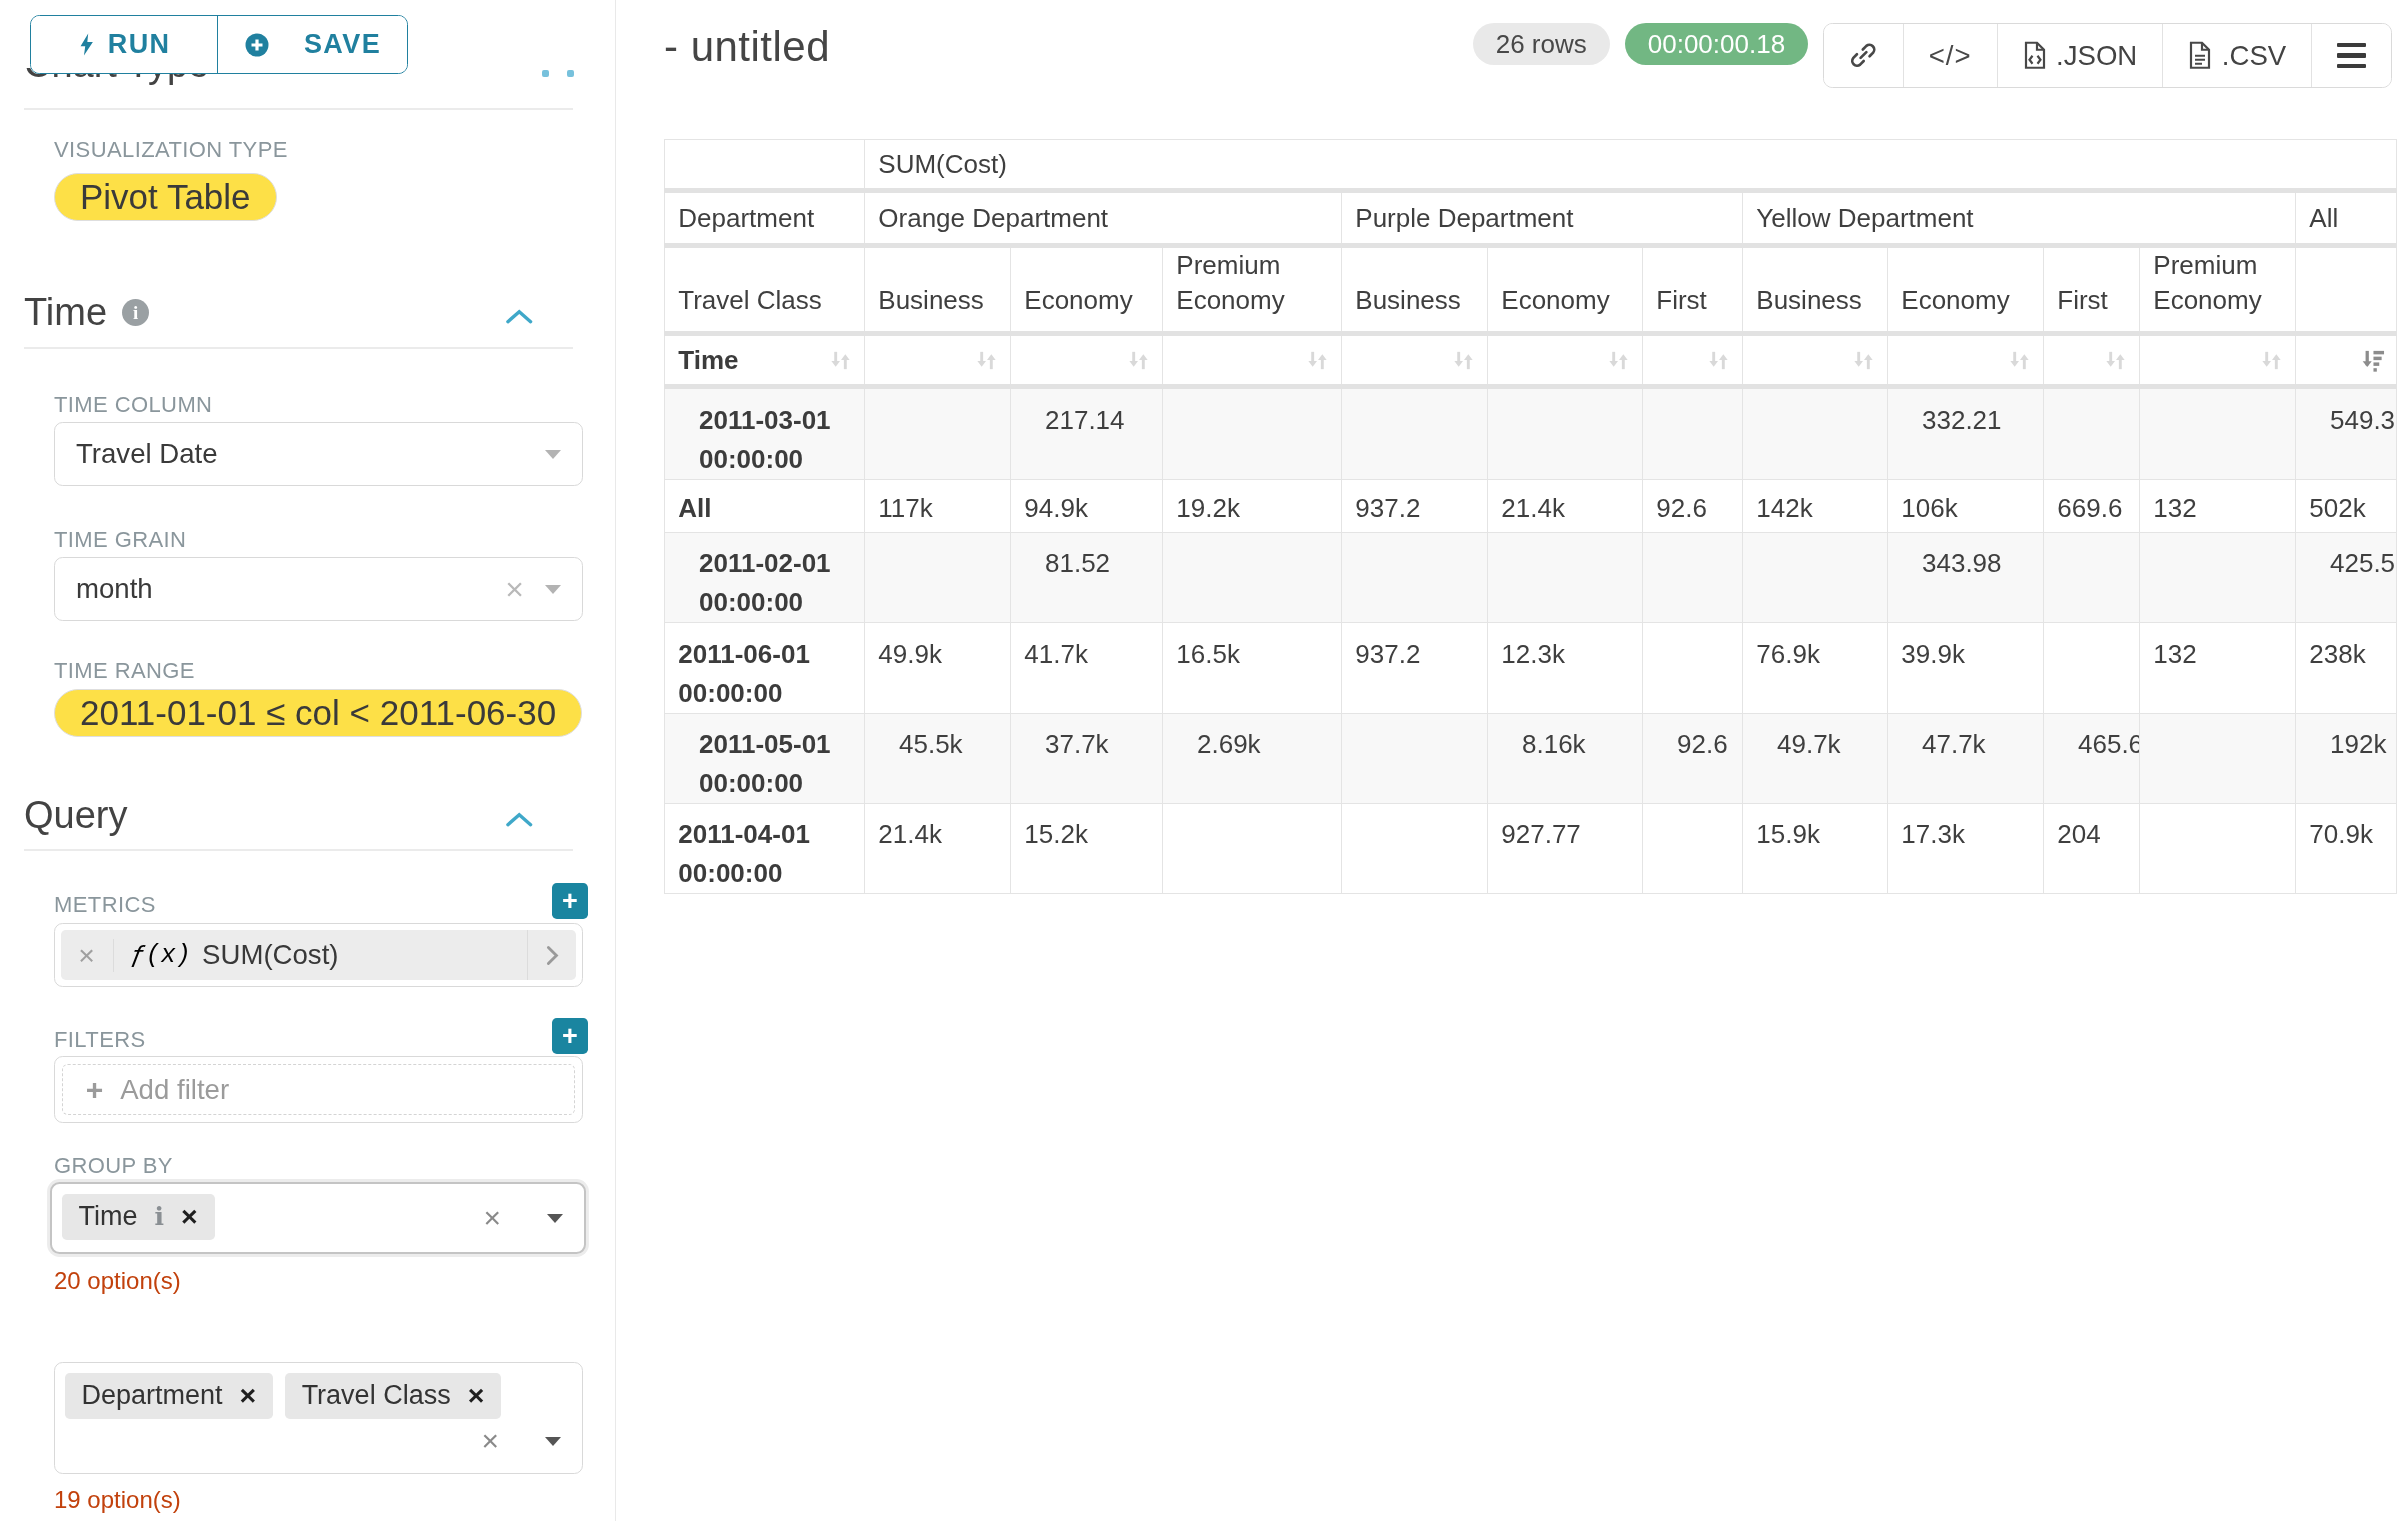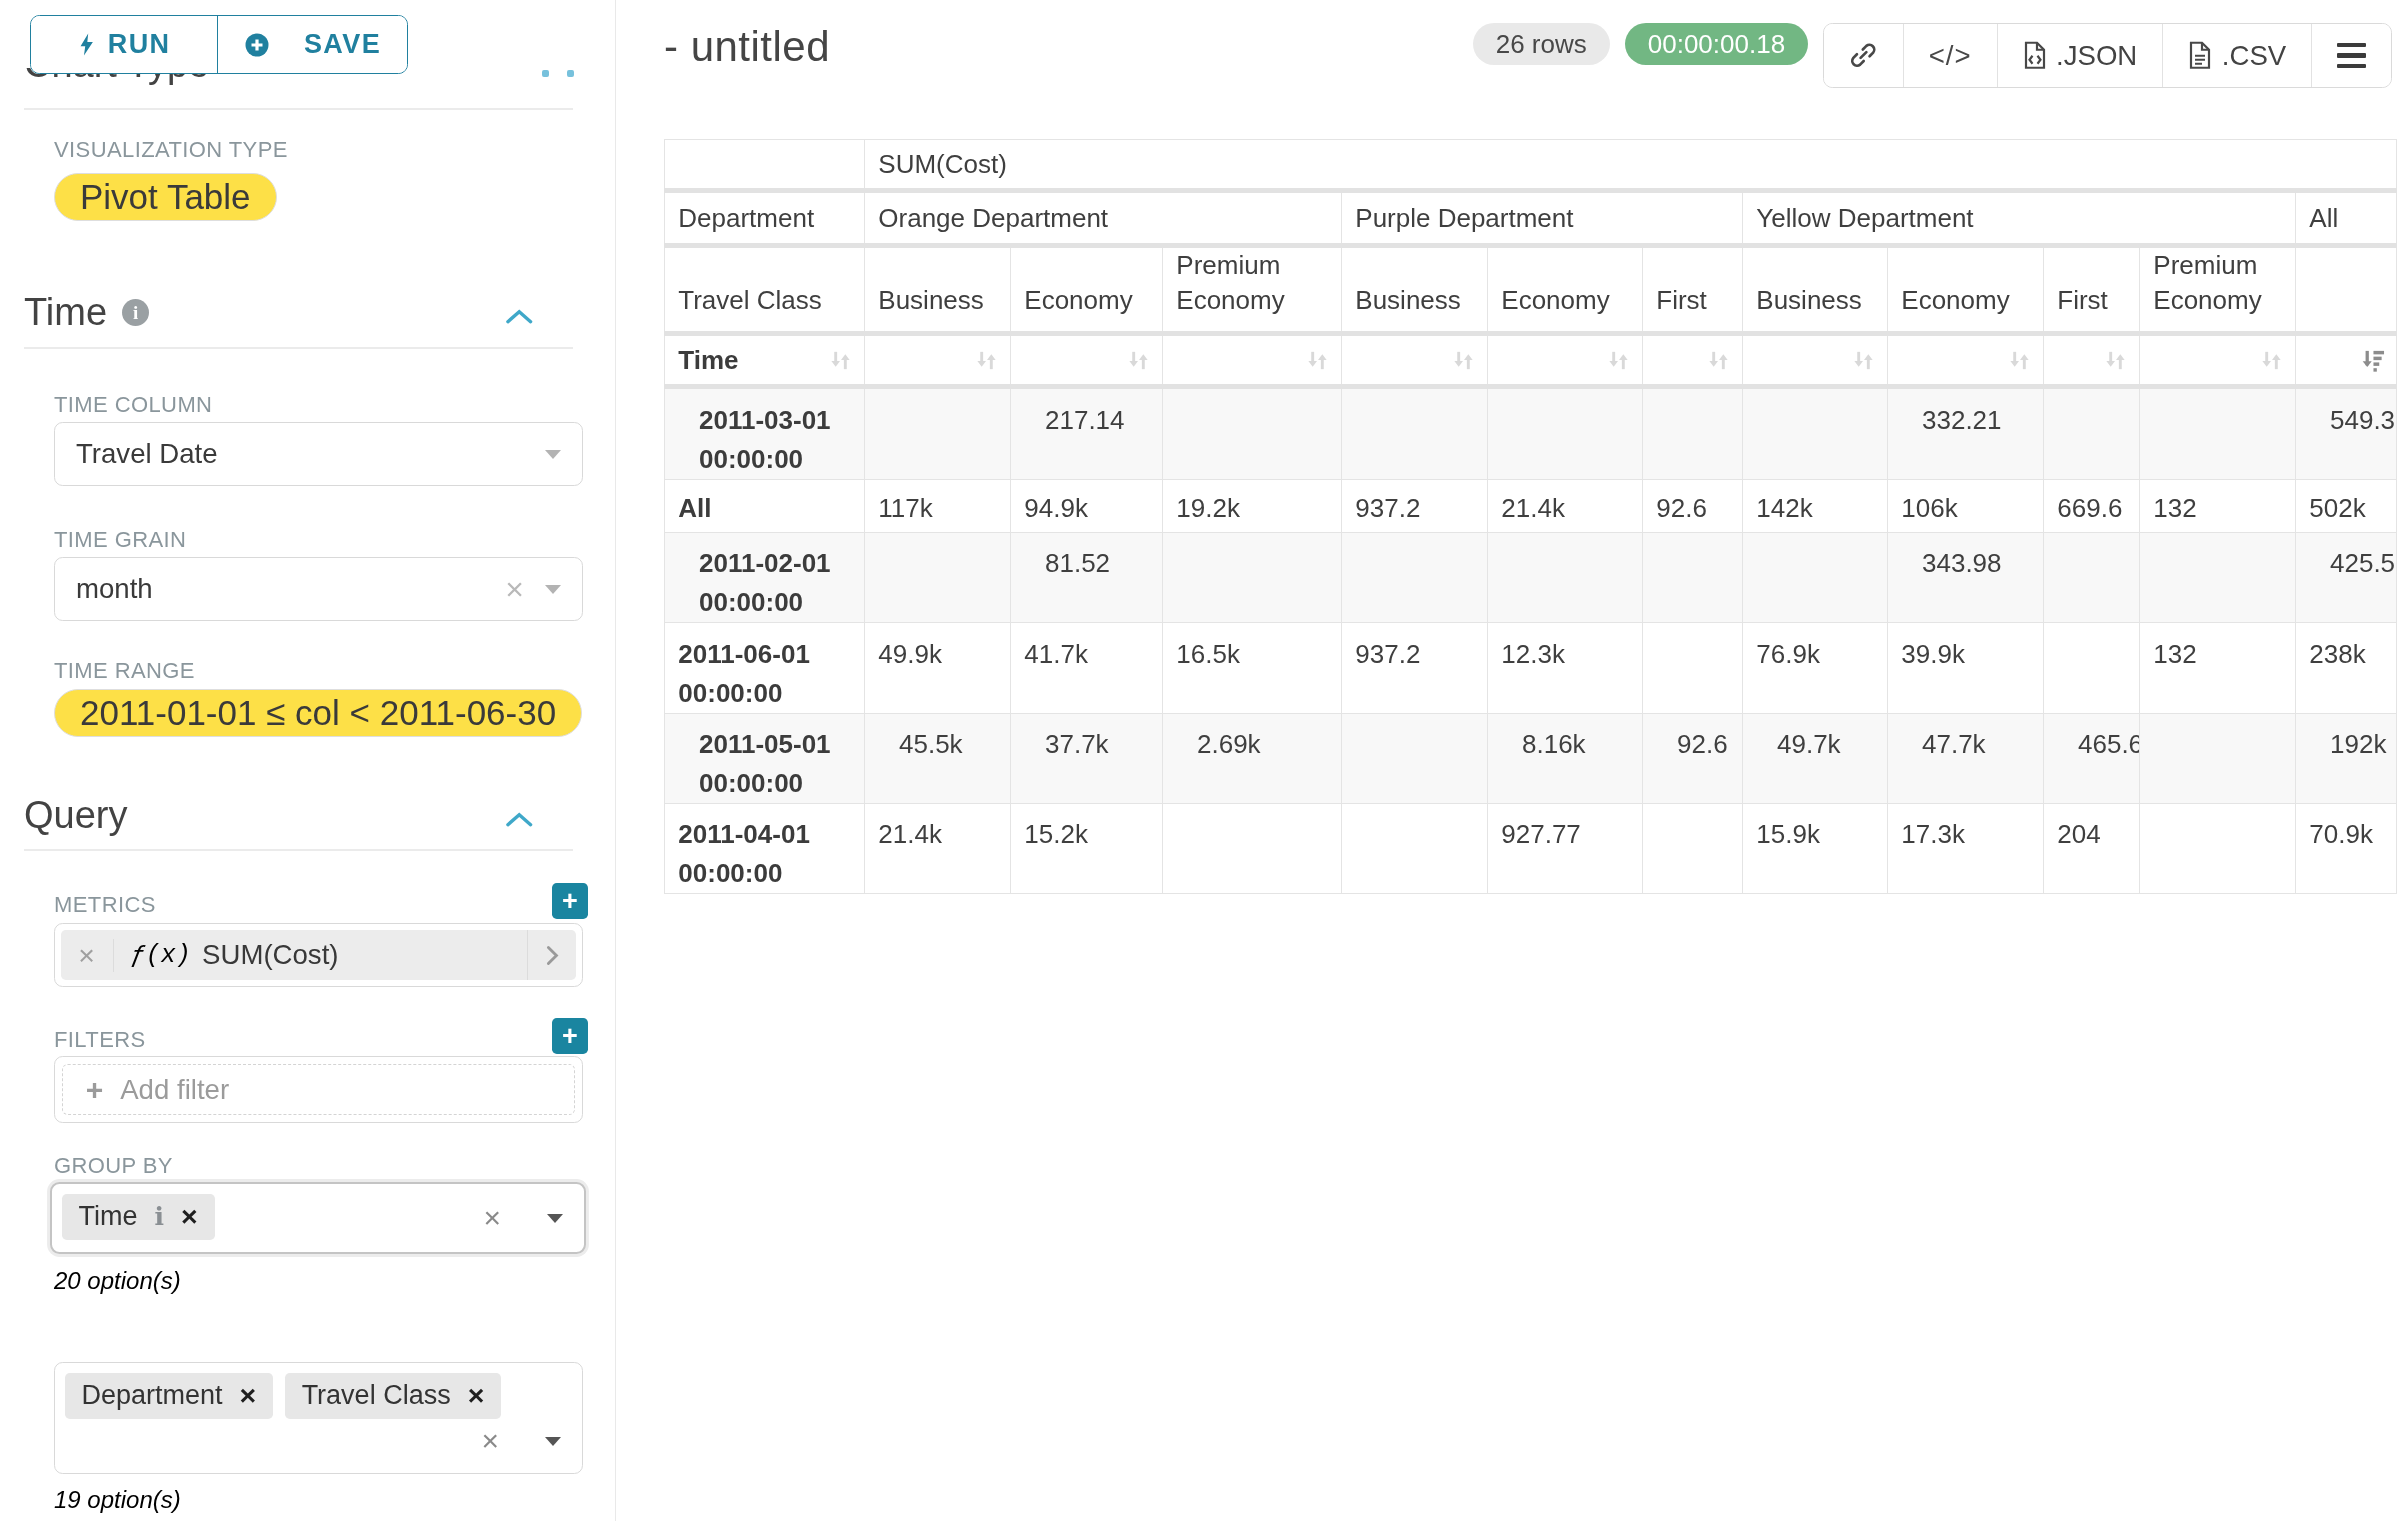--- a/index.html
+++ b/index.html
@@ -3,21 +3,21 @@
 <meta charset="utf-8">
 <style>
   * { margin:0; padding:0; box-sizing:border-box; }
   html,body { background:#fff; }
   body { font-family:"Liberation Sans","DejaVu Sans",sans-serif; color:#3f3f3f; }
   .page { position:relative; width:2406px; height:1522px; overflow:hidden; background:#fff; }
 
   
   .sidebar { position:absolute; left:0; top:0; width:616px; height:1522px; background:#fff; border-right:1.9px solid #e9e9e9; }
   .label { position:absolute; left:54px; font-size:22px; color:#8a969c; letter-spacing:0.4px; }
-  .hint  { position:absolute; left:54px; font-size:24px; color:#000000;font-style:italic; }
+  .hint  { position:absolute; left:54px; font-size:24px; color:#c2410c; }
   .sec-title { position:absolute; left:24px; font-size:38px; color:#434343; display:flex; align-items:center; }
   .divider { position:absolute; left:24px; width:549px; height:1.9px; background:#ebebeb; }
 
   .runsave { position:absolute; left:30px; top:15px; display:flex; border:1.9px solid #20809f; border-radius:9.5px; overflow:hidden; background:#fff; z-index:5; }
   .runsave button { display:flex; align-items:center; justify-content:center; gap:13.3px; background:#fff; border:none; cursor:pointer;
                     color:#20809f; font-family:inherit; font-size:27px; font-weight:600; letter-spacing:1.4px; height:57px; }
   .runsave .b-run { width:186px;align-items:center; }
   .runsave .b-save { width:190px; border-left:1.9px solid #20809f;gap:34px; }
 
   .scrolled-title-clip { position:absolute; left:24px; top:68px; height:25px; width:399px; overflow:hidden; z-index:1; }

